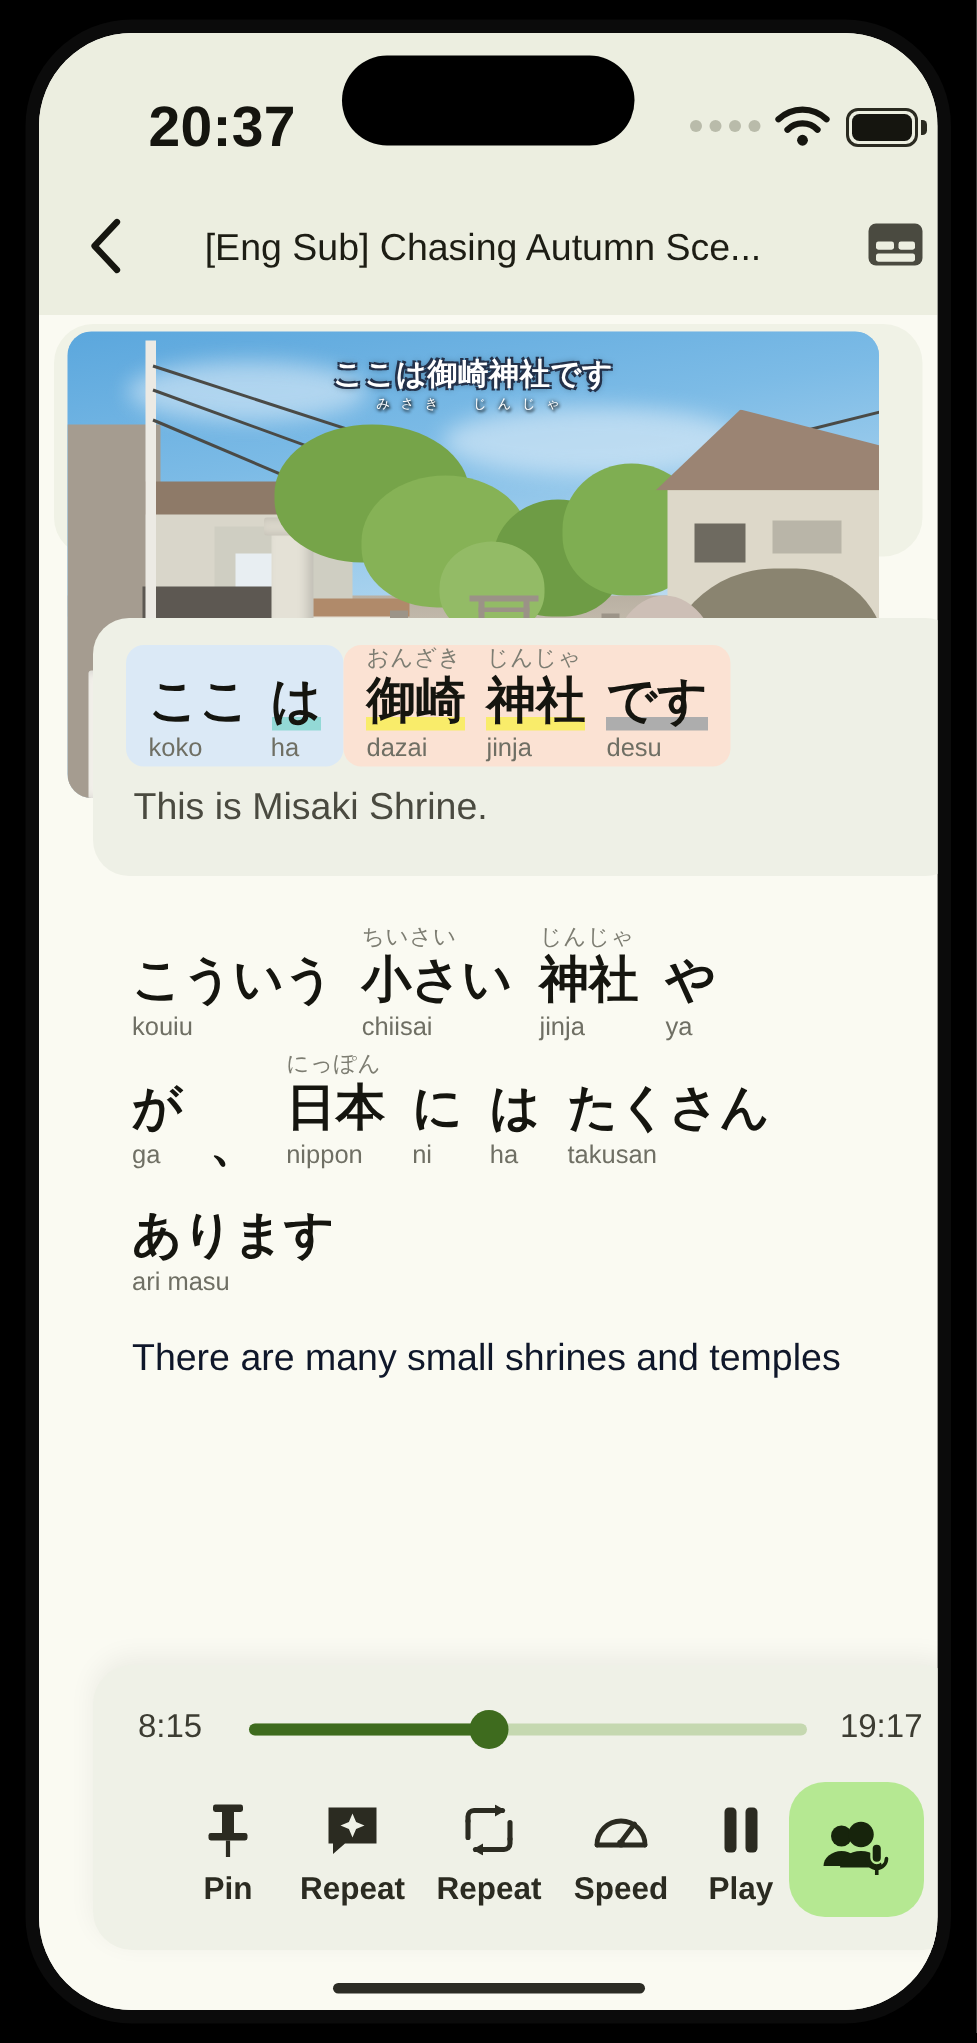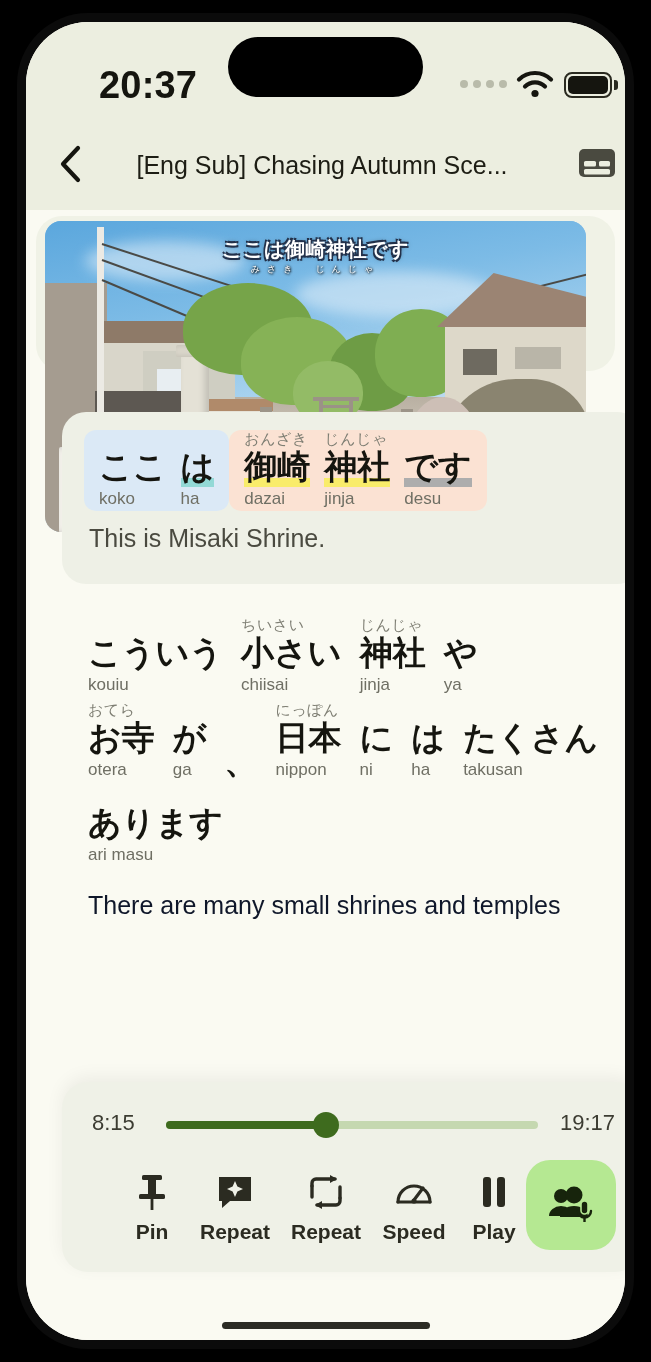--- a/index.html
+++ b/index.html
@@ -98,21 +98,21 @@
   #eng-next { font-size:25px; color:#0f172a; padding-left:26px; margin-top:20px;
     line-height:36px; }
   #eng-active { position:absolute; left:27px; top:112px; font-size:25px; color:#4a4a40; }
 
   
   #clipped-row { position:absolute; left:36px; top:1082px; width:579px;
     display:flex; align-items:flex-end; padding-left:26px; }
   #clipped-row .tok { margin-right:18px; }
 
   
-  #player { position:absolute; left:36px; top:1060px; width:579px; height:190px;
+  #player { position:absolute; left:36px; top:1088px; width:579px; height:190px;
     background:#eff1e7; border-radius:26px;
     box-shadow:0 -5px 18px rgba(0,0,0,.06); }
   #slider-row { position:absolute; left:0; top:18px; width:579px; height:48px; }
   #t-cur { position:absolute; left:30px; top:10px; font-size:22px; color:#3c3c32; }
   #t-dur { position:absolute; right:26px; top:10px; font-size:22px; color:#3c3c32; }
   #track { position:absolute; left:104px; top:21px; width:372px; height:8px;
     background:#c5d8b0; border-radius:4px; cursor:pointer; }
   #track-fill { position:absolute; left:0; top:0; height:8px; width:43%;
     background:#3e6b1e; border-radius:4px; }
   #thumb { position:absolute; left:43%; top:-9px; width:26px; height:26px;
@@ -290,25 +290,20 @@
             <div class="romaji">jinja</div>
           </div>
           <div class="tok">
             <div class="ruby"></div>
             <div class="jp">や</div>
             <div class="romaji">ya</div>
           </div>
         </div>
         <div class="nextline">
           <div class="tok">
-            <div class="ruby">おてら</div>
-            <div class="jp">お寺</div>
-            <div class="romaji">otera</div>
-          </div>
-          <div class="tok">
             <div class="ruby"></div>
             <div class="jp">が</div>
             <div class="romaji">ga</div>
           </div>
           <div class="tok">
             <div class="ruby"></div>
             <div class="jp">、</div>
             <div class="romaji"></div>
           </div>
           <div class="tok">

